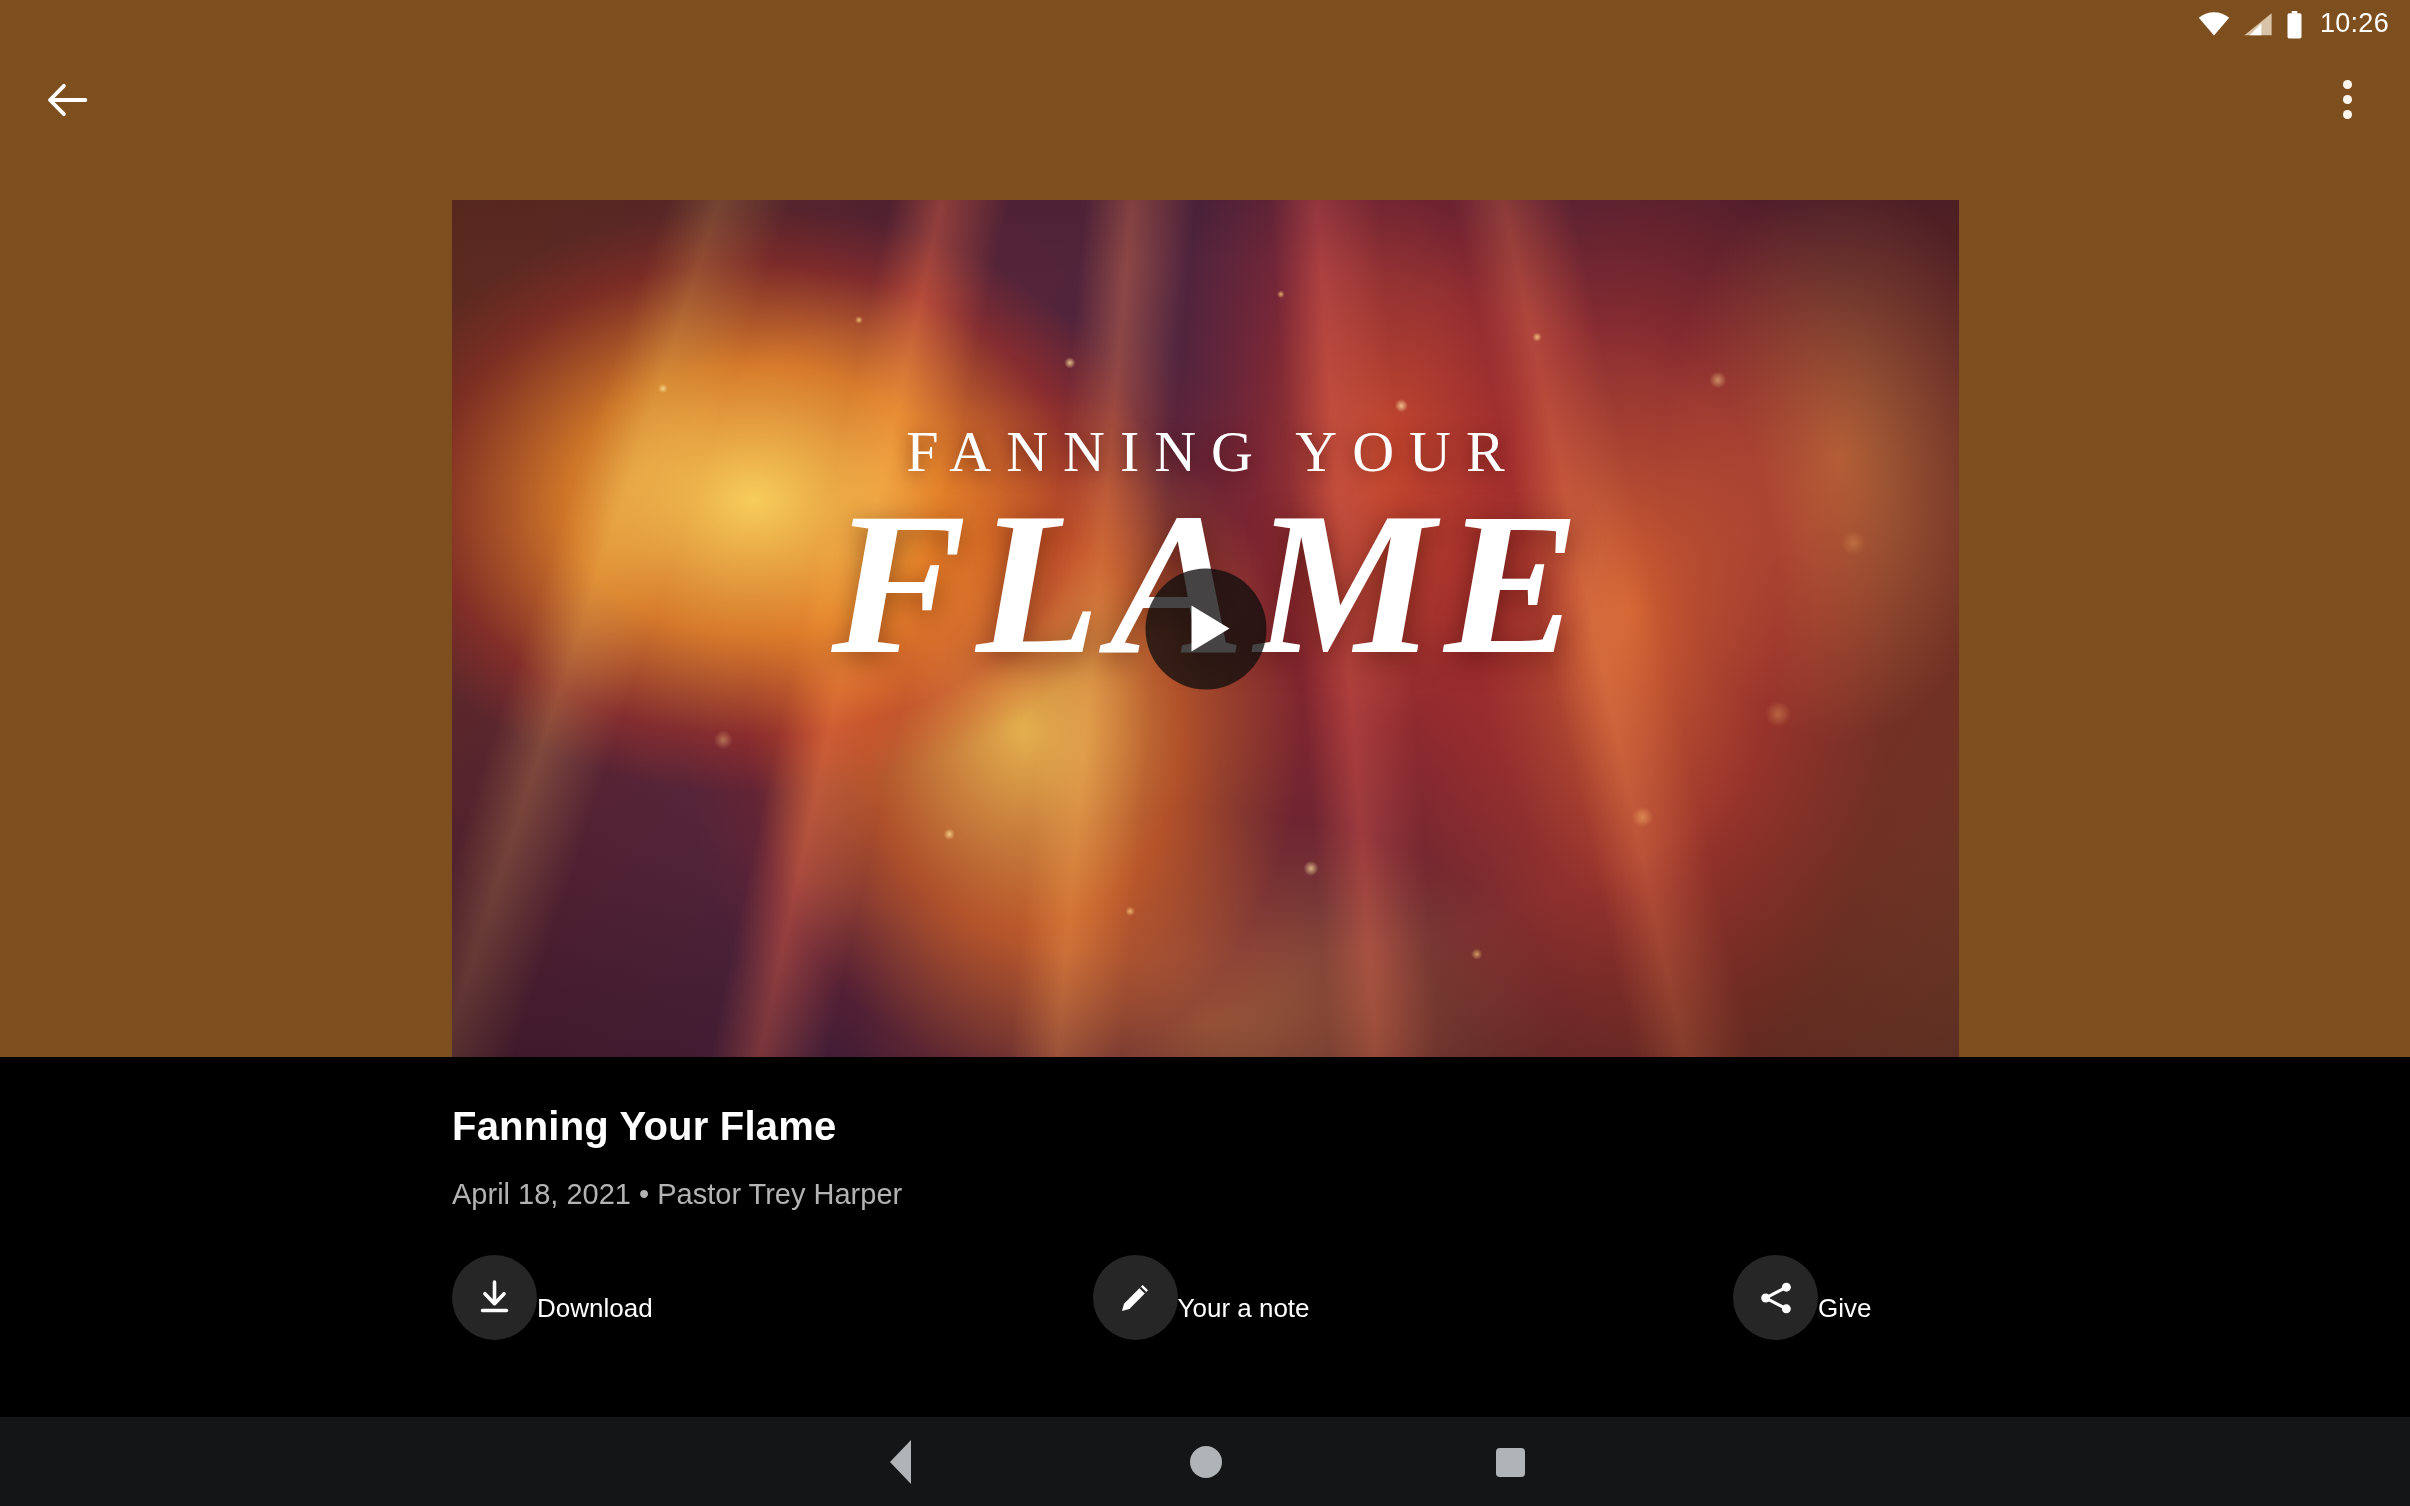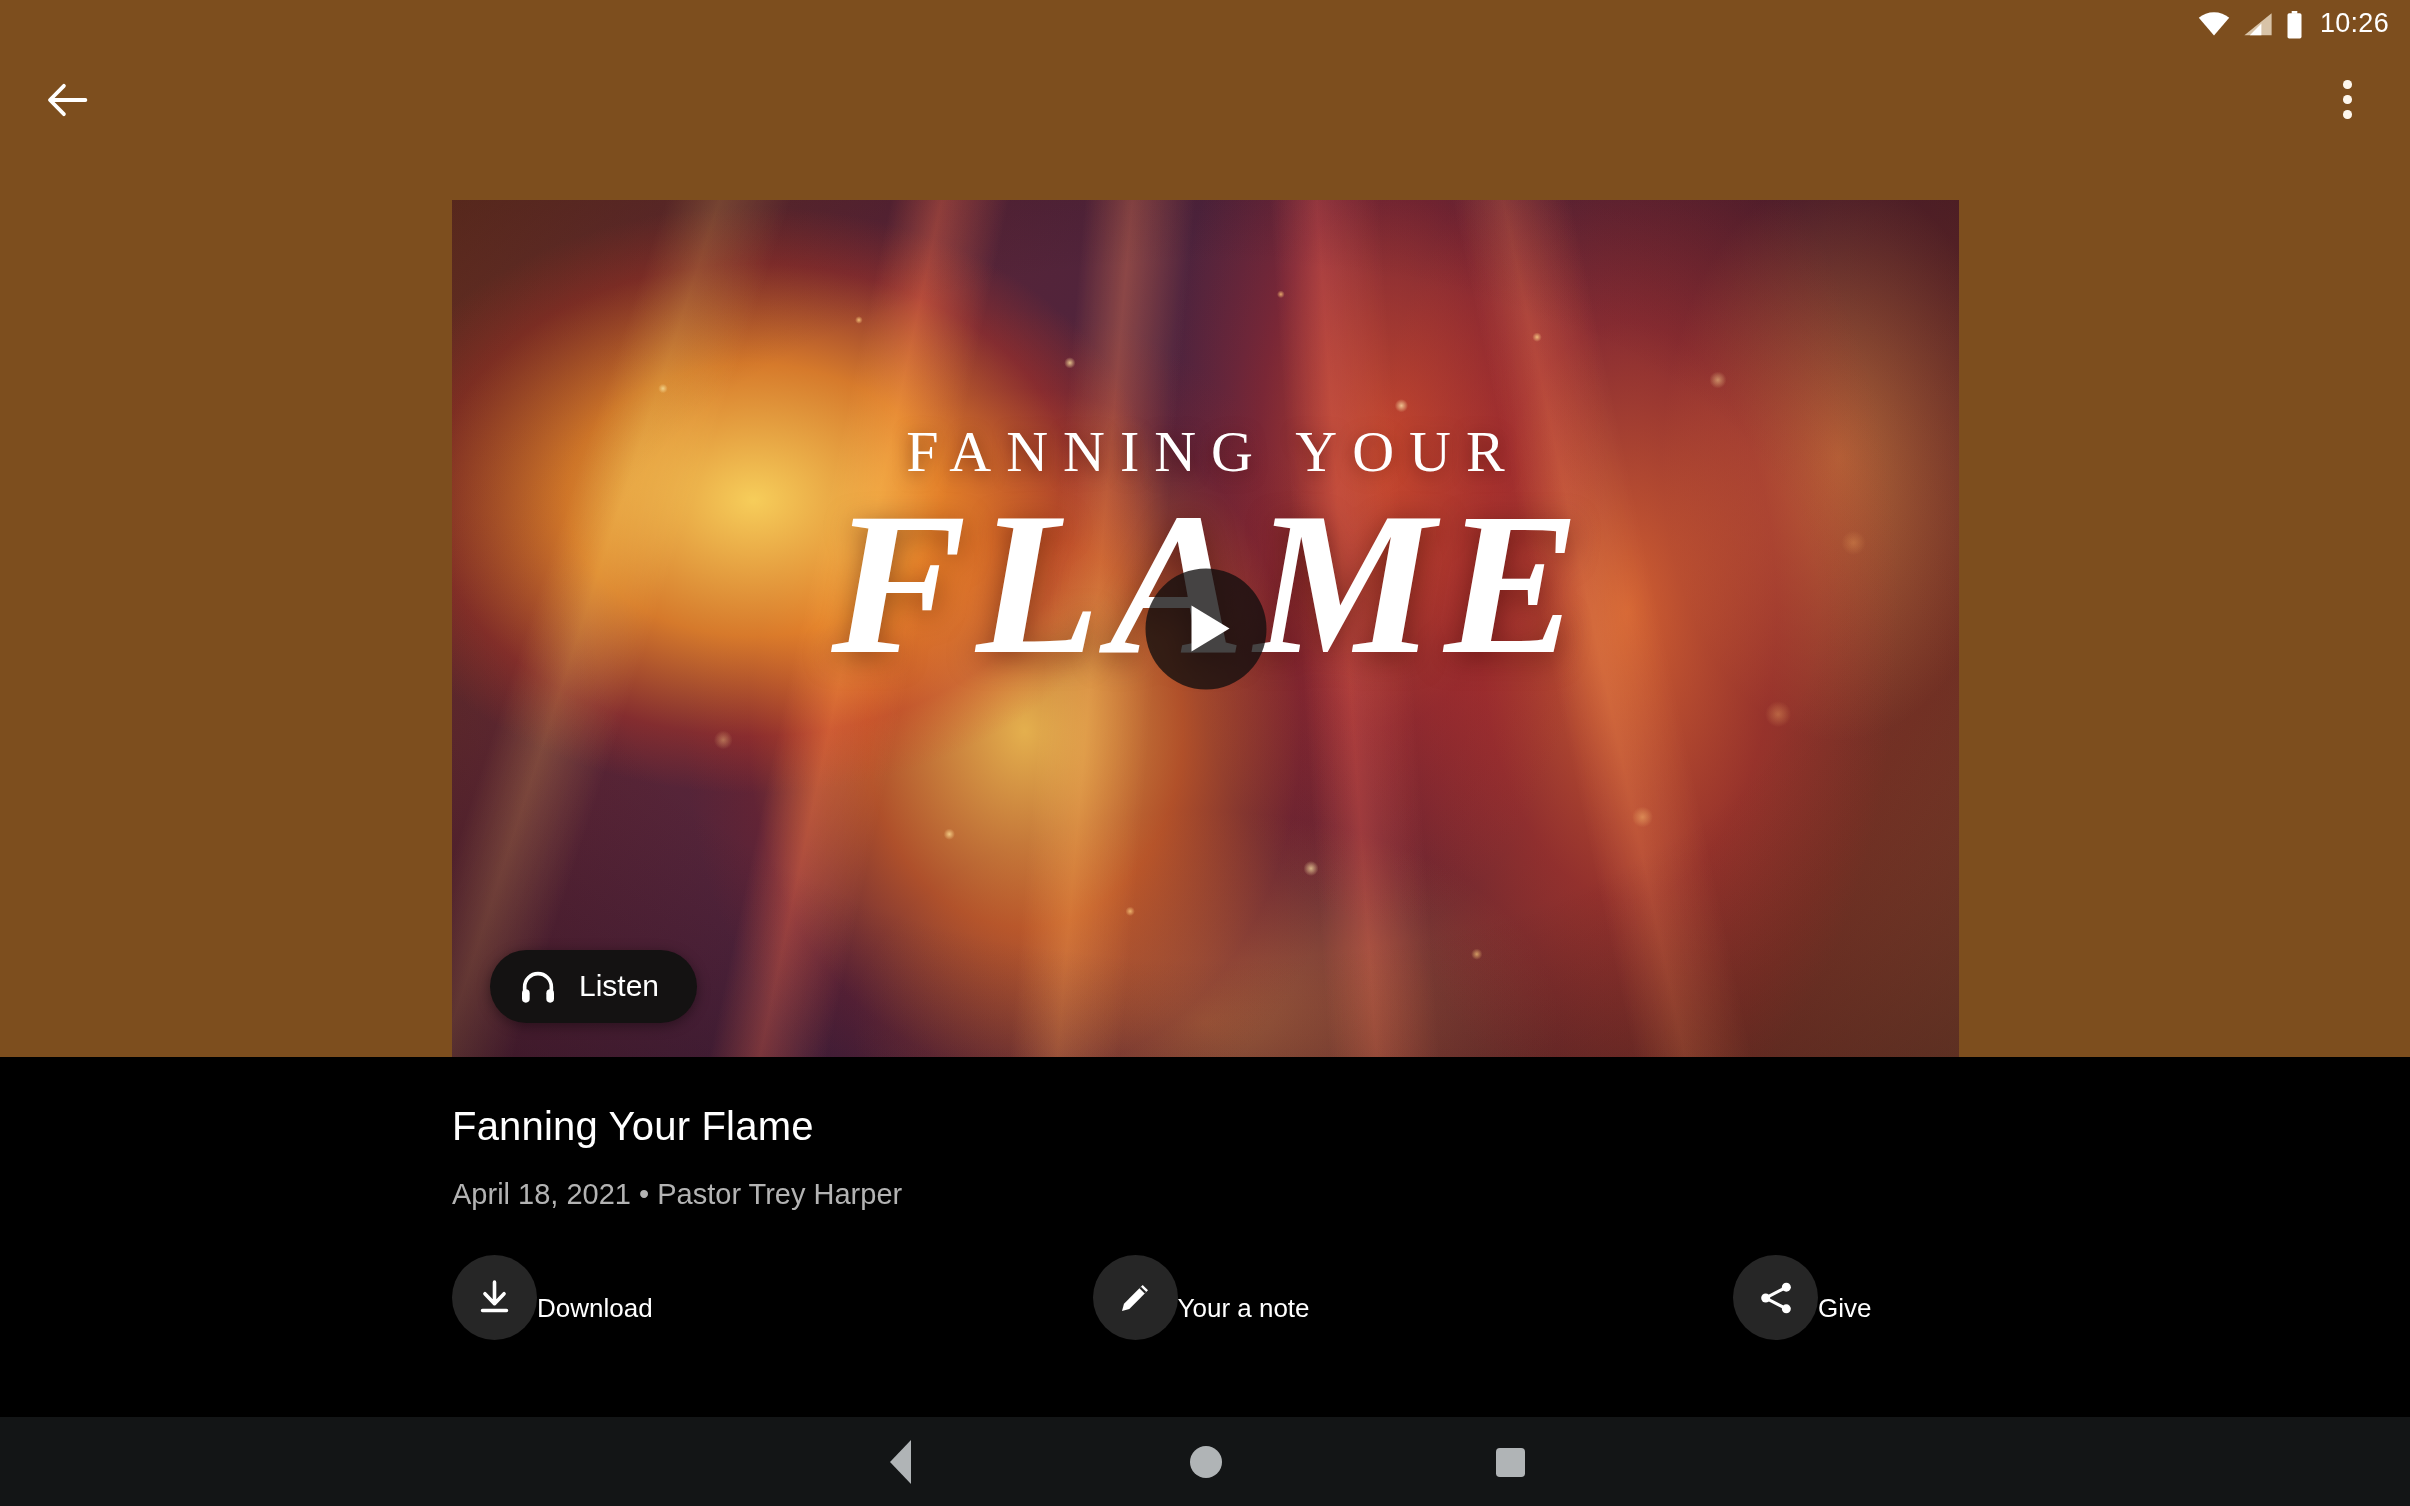--- a/index.html
+++ b/index.html
@@ -198,21 +198,21 @@
     position:absolute;
     left:0; top:1057px;
     width:2411px; height:1252px;
     background:#000;
   }
   .sermon-title {
     position:absolute;
     left:452px; top:47px;
     color:#ffffff;
     font-size:40px;
-    font-weight:normal;
+    font-weight:bold;
     letter-spacing:0.2px;
     white-space:nowrap;
   }
   .sermon-meta {
     position:absolute;
     left:452px; top:121px;
     color:#b3b3b3;
     font-size:29px;
     white-space:nowrap;
     text-align:right;
@@ -321,28 +321,20 @@
     <div class="art-sparks"></div>
     <div class="art-vignette"></div>
 
     <div class="art-title">FANNING YOUR</div>
     <div class="art-word">FLAME</div>
 
     <div class="play-btn">
       <span class="play-tri"></span>
     </div>
 
-    <div class="listen-btn">
-      <svg width="40" height="40" viewBox="0 0 24 24">
-        <path d="M4 14 V12 A8 8 0 0 1 20 12 V14" stroke="#ffffff" stroke-width="2.2" fill="none" stroke-linecap="round"></path>
-        <rect x="2.4" y="13.4" width="4.6" height="8" rx="2.3" fill="#ffffff"></rect>
-        <rect x="17" y="13.4" width="4.6" height="8" rx="2.3" fill="#ffffff"></rect>
-      </svg>
-      <span class="listen-label">Listen</span>
-    </div>
   </div>
 
   <div class="detail">
 
     <div class="sermon-title">Fanning Your Flame</div>
     <div class="sermon-meta">April 18, 2021 • Pastor Trey Harper</div>
 
     <div class="actions">
 
       <div class="action">

